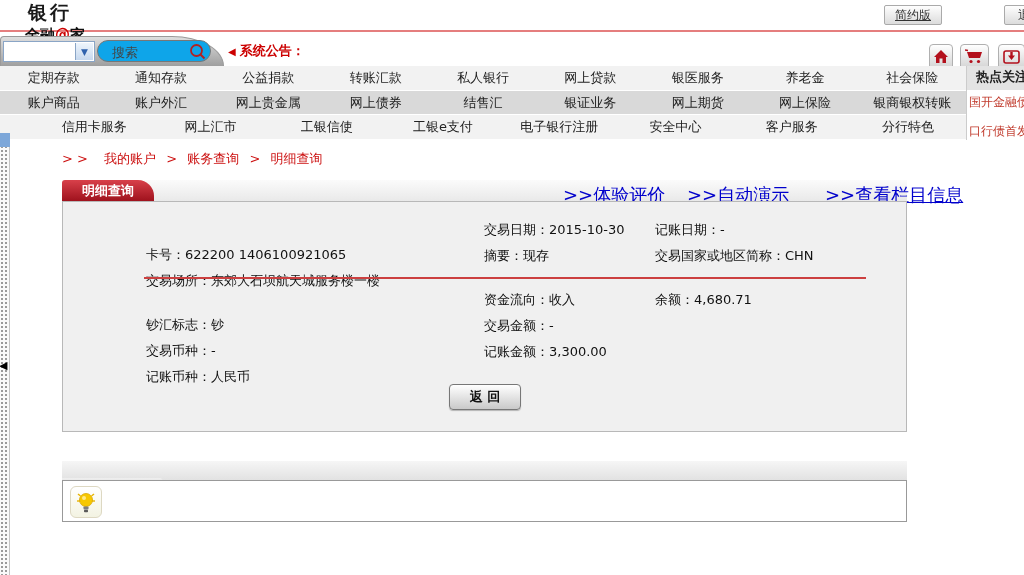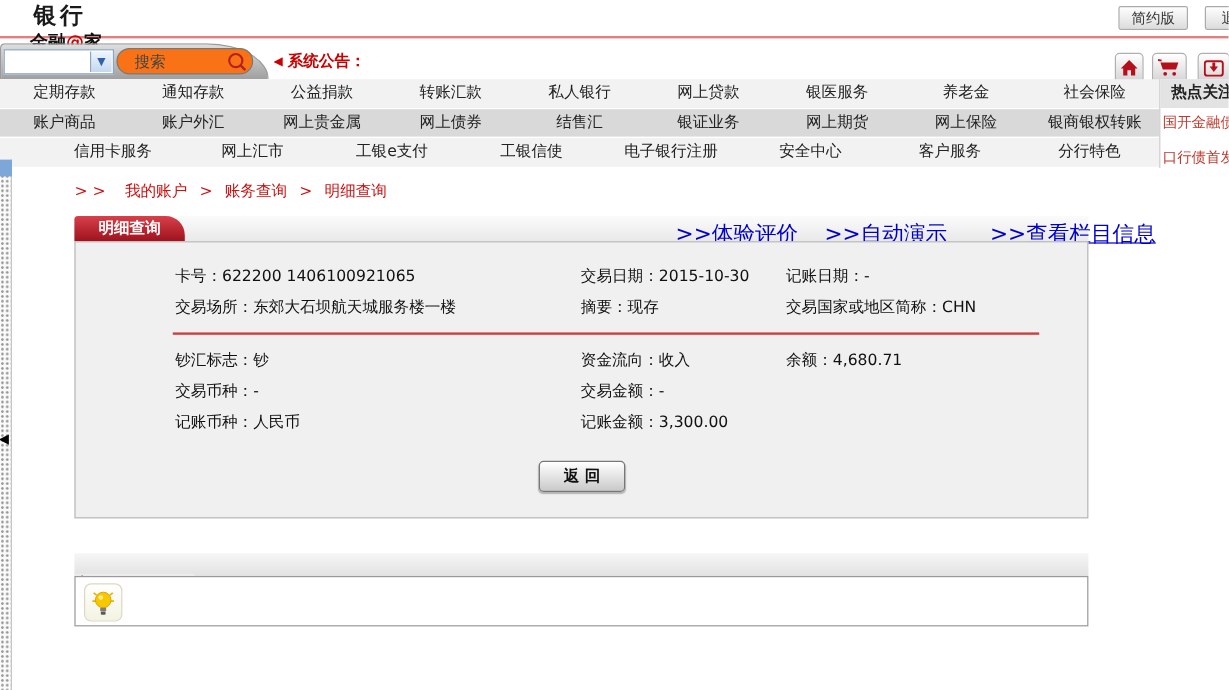--- a/index.html
+++ b/index.html
@@ -10,34 +10,34 @@
   .header{position:absolute;left:0;top:0;width:1024px;height:30px;background:#fff;
           border-bottom:2px solid #e57e7e;}
   .logo-group{position:absolute;left:4px;top:0;height:30px;display:flex;align-items:center;flex-direction:column;}
   .logo-bank{font-size:19px;font-weight:bold;color:#1a1a1a;letter-spacing:3px;}
   .logo-brand{font-size:15px;font-weight:bold;color:#111;margin-left:10px;}
   .logo-brand .at{color:#c00;}
   .logo-sub{font-size:13px;color:#333;margin-left:14px;}
   .hdr-btn{position:absolute;top:5px;height:20px;background:linear-gradient(#fefefe,#dcdcdc);
            border:1px solid #aaa;border-radius:2px;font-size:12px;color:#333;line-height:18px;
            text-align:center;padding:0 8px;cursor:pointer;box-sizing:border-box;}
-  .hdr-btn.simple{left:932px;width:58px;}
+  .hdr-btn.simple{left:884px;width:58px;text-decoration:underline;}
   .hdr-btn.clipped{left:1004px;width:40px;overflow:hidden;}
 
   
   .toolbar-tab{position:absolute;left:0;top:36px;width:224px;height:30px;
                background:linear-gradient(#dedede,#9f9f9f);border:1px solid #9a9a9a;border-bottom:none;
                border-radius:4px 52px 0 0 / 4px 30px 0 0;box-sizing:border-box;}
   .cat-select{position:absolute;left:3px;top:41px;width:92px;height:21px;background:#fff;
               border:1px solid #8aa5c6;box-sizing:border-box;cursor:pointer;}
   .cat-select .chev{position:absolute;right:1px;top:1px;bottom:1px;width:17px;
                     background:linear-gradient(#eef5fc,#c6d8ee);border-left:1px solid #8aa5c6;
                     color:#2f62ad;font-size:9px;line-height:19px;text-align:center;}
   .search-pill{position:absolute;left:97px;top:40px;width:114px;height:22px;border-radius:12px;
-               border:1px solid #777;background:#f97316;box-sizing:border-box;}
+               border:1px solid #777;background:#0ea5e9;box-sizing:border-box;}
   .search-input{position:absolute;left:12px;top:1px;width:76px;height:18px;border:none;outline:none;
                 font-family:inherit;font-size:13px;color:#333;background:transparent;}
   .search-input::placeholder{color:#444;opacity:1;}
   .mag{position:absolute;right:4px;top:2px;width:17px;height:17px;cursor:pointer;}
   .announce{position:absolute;left:228px;top:42px;color:#c00;font-weight:bold;font-size:13px;
             display:flex;align-items:center;}
   .announce .spk{font-size:10px;margin-right:4px;}
 
   .quick-btn{position:absolute;top:44px;height:26px;background:linear-gradient(#ffffff,#d2d2d2);
              border:1px solid #b0b0b0;border-radius:4px;box-sizing:border-box;cursor:pointer;
@@ -86,21 +86,21 @@
   .detail-link .lbl{text-decoration:underline;}
   .detail-link.k1{left:501px;}
   .detail-link.k2{left:625px;}
   .detail-link.k3{left:763px;}
 
   .detail-panel{position:absolute;left:62px;top:201px;width:845px;height:231px;background:#f0f0f0;
                 border:1px solid #b8b8b8;box-sizing:border-box;}
   .f-row{position:absolute;left:0;width:100%;height:18px;}
   .f-cell{position:absolute;white-space:nowrap;font-size:13px;color:#111;}
   .f-cell .f-label{color:#111;}
-  .c1{left:83px;} .c2{left:421px;} .c3{left:592px;}
+  .c1{left:83px;margin-top:25px;} .c2{left:421px;} .c3{left:592px;}
   .rA{top:19px;} .rB{top:45px;} .rC{top:89px;} .rD{top:115px;} .rE{top:141px;}
   .red-divider{position:absolute;left:81px;top:75px;width:722px;height:2px;background:#cc4040;}
 
   .back-btn{position:absolute;left:386px;top:182px;width:72px;height:26px;
             background:linear-gradient(#ffffff,#c9c9c9);border:1px solid #777;border-radius:4px;
             font-family:inherit;font-size:13px;font-weight:bold;color:#111;cursor:pointer;
             box-shadow:0 1px 1px rgba(0,0,0,.25);}
 
   
   .tips-tabstrip{position:absolute;left:62px;top:461px;width:845px;height:19px;
@@ -185,22 +185,22 @@
       <div class="menu-item">网上债券</div>
       <div class="menu-item">结售汇</div>
       <div class="menu-item">银证业务</div>
       <div class="menu-item">网上期货</div>
       <div class="menu-item">网上保险</div>
       <div class="menu-item">银商银权转账</div>
     </div>
     <div class="menu-row r3">
       <div class="menu-item">信用卡服务</div>
       <div class="menu-item">网上汇市</div>
+      <div class="menu-item">工银信使</div>
       <div class="menu-item">工银e支付</div>
-      <div class="menu-item">工银信使</div>
       <div class="menu-item">电子银行注册</div>
       <div class="menu-item">安全中心</div>
       <div class="menu-item">客户服务</div>
       <div class="menu-item">分行特色</div>
     </div>
   </div>
 
   <div class="hot-panel">
     <div class="hot-title">热点关注</div>
     <div class="hot-link l1">国开金融债</div>

